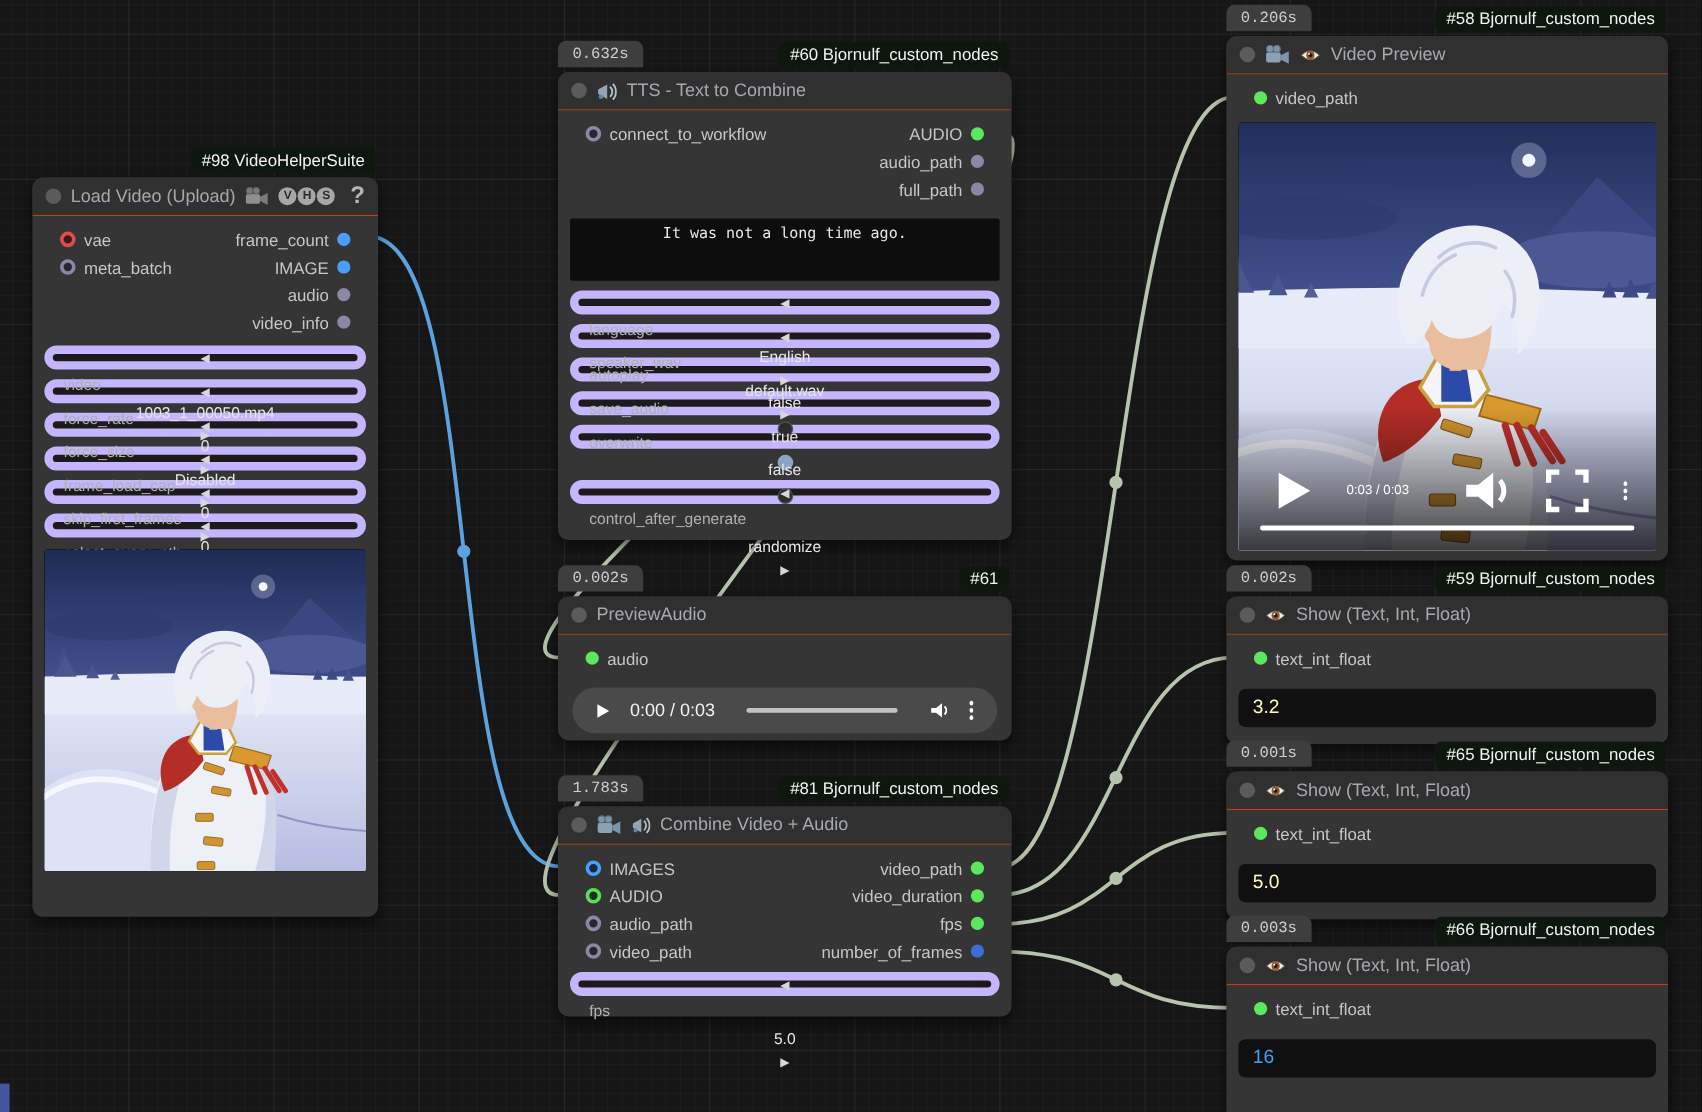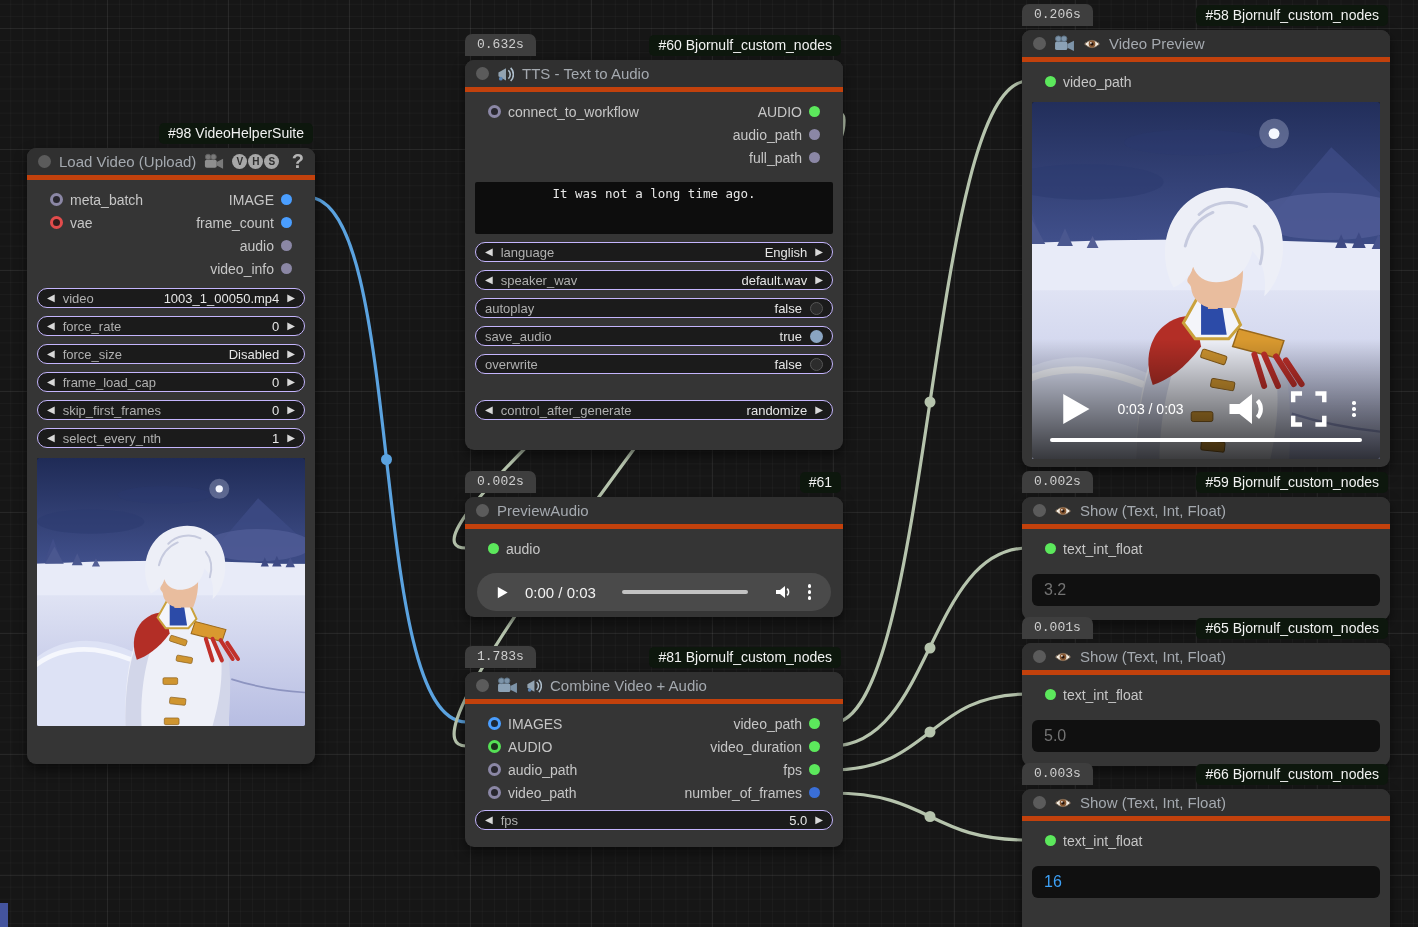--- a/index.html
+++ b/index.html
@@ -19,21 +19,21 @@
   }
 
   .wires { position:absolute; left:0; top:0; z-index:0; }
 
   .node {
     position:absolute; z-index:1; background:#353535; border-radius:9px;
     box-shadow:0 5px 12px rgba(0,0,0,0.55); color:#c4c4c4;
   }
   .node-header {
     height:32px; display:flex; align-items:center; gap:8px; padding:0 11px;
-    background:#303030; border-radius:9px 9px 0 0; border-bottom:5px solid #c2410c;
+    background:#303030; border-radius:9px 9px 0 0; border-bottom:1px solid #c2410c;
     color:#a4a9af; font-size:15px; white-space:nowrap;
   }
   .cdot { width:13px; height:13px; border-radius:50%; background:#5b5b5b; flex:0 0 auto; }
   .ntitle { overflow:hidden; text-overflow:ellipsis; }
 
   .badge-time {
     position:absolute; top:-26px; left:0; background:#3e3e3e; color:#cfcfcf;
     font-family:Liberation Mono, monospace; font-size:13px; padding:3px 12px 4px;
     border-radius:7px 7px 0 0; z-index:0;
   }
@@ -52,23 +52,23 @@
   .c-blue   { background:#4a9eff; }
   .c-dblue  { background:#3a6fd8; }
   .c-green  { background:#5ce85c; }
   .c-gray   { background:#8b87a5; }
   .b-blue   { border-color:#4a9eff !important; background:#1d2836 !important; }
   .b-green  { border-color:#55e055 !important; background:#1d301d !important; }
   .b-gray   { border-color:#8b87a5 !important; background:#28272e !important; }
   .b-red    { border-color:#e24c4c !important; background:#331d1d !important; }
 
   .pill {
-    height:20px; margin:8px 10px 0; border:1px solid #c4b5fd; border-radius:10px;
+    height:20px; margin:8px 10px 0; border:7px solid #c4b5fd; border-radius:10px;
     background:#1b1b1b; display:flex; align-items:center; padding:0 9px; gap:8px;
-    font-size:13px; color:#b0b0b0;
+    font-size:13px; color:#b0b0b0;flex-direction:column;
   }
   .pill .wl { margin-right:auto; }
   .pill .wv { color:#e6e6e6; }
   .arr { font-size:10px; color:#d8d8d8; line-height:1; }
   .arr.l::before { content:"\25C0"; }
   .arr.r::before { content:"\25B6"; }
   .tdot { width:13px; height:13px; border-radius:50%; flex:0 0 auto; }
   .tdot.off { background:#2c2c2c; border:1px solid #555; }
   .tdot.on  { background:#8aa5c2; }
 
@@ -100,30 +100,30 @@
   .video-frame {
     position:absolute; left:10px; right:10px; top:72px; bottom:8px;
     background:#000; overflow:hidden; border-radius:2px;
   }
   .vp-shade { position:absolute; left:0; right:0; bottom:0; height:120px;
     background:linear-gradient(transparent, rgba(0,0,0,0.75)); }
   .vp-controls {
     position:absolute; left:0; right:0; bottom:30px; height:40px; display:flex;
     align-items:center; padding:0 22px; gap:20px; color:#fff;
   }
-  .vp-time { font-size:14px; color:#fff; white-space:nowrap; }
+  .vp-time { font-size:11px; color:#fff; white-space:nowrap; }
   .vp-flex { flex:1; }
   .vp-bar { position:absolute; left:18px; right:18px; bottom:17px; height:4px;
     background:#fff; border-radius:2px; }
 
   .valuebox {
     margin:14px 10px 0; height:32px; background:#101010; border-radius:6px;
     display:flex; align-items:center; padding:0 12px; font-size:16px;
   }
-  .val-orange { color:#737373; }
+  .val-orange { color:#fef9c3; }
   .val-blue   { color:#3da0f5; }
 
   .vhs { display:flex; gap:1px; align-items:center; }
   .vhs b {
     width:15px; height:15px; border-radius:50%; background:#a7a7a7; color:#2e2e2e;
     font-size:10px; font-weight:bold; display:flex; align-items:center; justify-content:center;
   }
   .help { margin-left:auto; color:#b5b5b5; font-size:20px; font-weight:bold; }
   .hicon { display:flex; align-items:center; flex:0 0 auto; }
 
@@ -255,32 +255,32 @@
         </span>
       <span class="vhs">
         <b>V</b>
           <b>H</b>
           <b>S</b>
       </span>
       <span class="help">?</span>
     </div>
     <div class="nbody">
       <div class="iorow">
+        <span class="port donut b-red"></span>
+        <span class="ilabel">vae</span>
+        <span class="olabel">frame_count</span>
+        <span class="port solid c-blue"></span>
+      </div>
+      <div class="iorow">
         <span class="port donut b-gray"></span>
         <span class="ilabel">meta_batch</span>
         <span class="olabel">IMAGE</span>
         <span class="port solid c-blue"></span>
       </div>
       <div class="iorow">
-        <span class="port donut b-red"></span>
-        <span class="ilabel">vae</span>
-        <span class="olabel">frame_count</span>
-        <span class="port solid c-blue"></span>
-      </div>
-      <div class="iorow">
         <span class="olabel">audio</span>
         <span class="port solid c-gray"></span>
       </div>
       <div class="iorow">
         <span class="olabel">video_info</span>
         <span class="port solid c-gray"></span>
       </div>
 
       <div class="pill">
         <span class="arr l"></span>
@@ -329,21 +329,21 @@
   <div class="node" style="left:465px; top:60px; width:378px; height:390px">
     <div class="badge-time">0.632s</div>
     <div class="badge-ref">#60 Bjornulf_custom_nodes</div>
     <div class="node-header">
       <span class="cdot"></span>
       <span class="hicon">
           <svg width="17" height="16" viewBox="0 0 17 17">
             <use href="#icon-dish"></use>
           </svg>
         </span>
-      <span class="ntitle">TTS - Text to Audio</span>
+      <span class="ntitle">TTS - Text to Combine</span>
     </div>
     <div class="nbody">
       <div class="iorow">
         <span class="port donut b-gray"></span>
         <span class="ilabel">connect_to_workflow</span>
         <span class="olabel">AUDIO</span>
         <span class="port solid c-green"></span>
       </div>
       <div class="iorow">
         <span class="olabel">audio_path</span>

